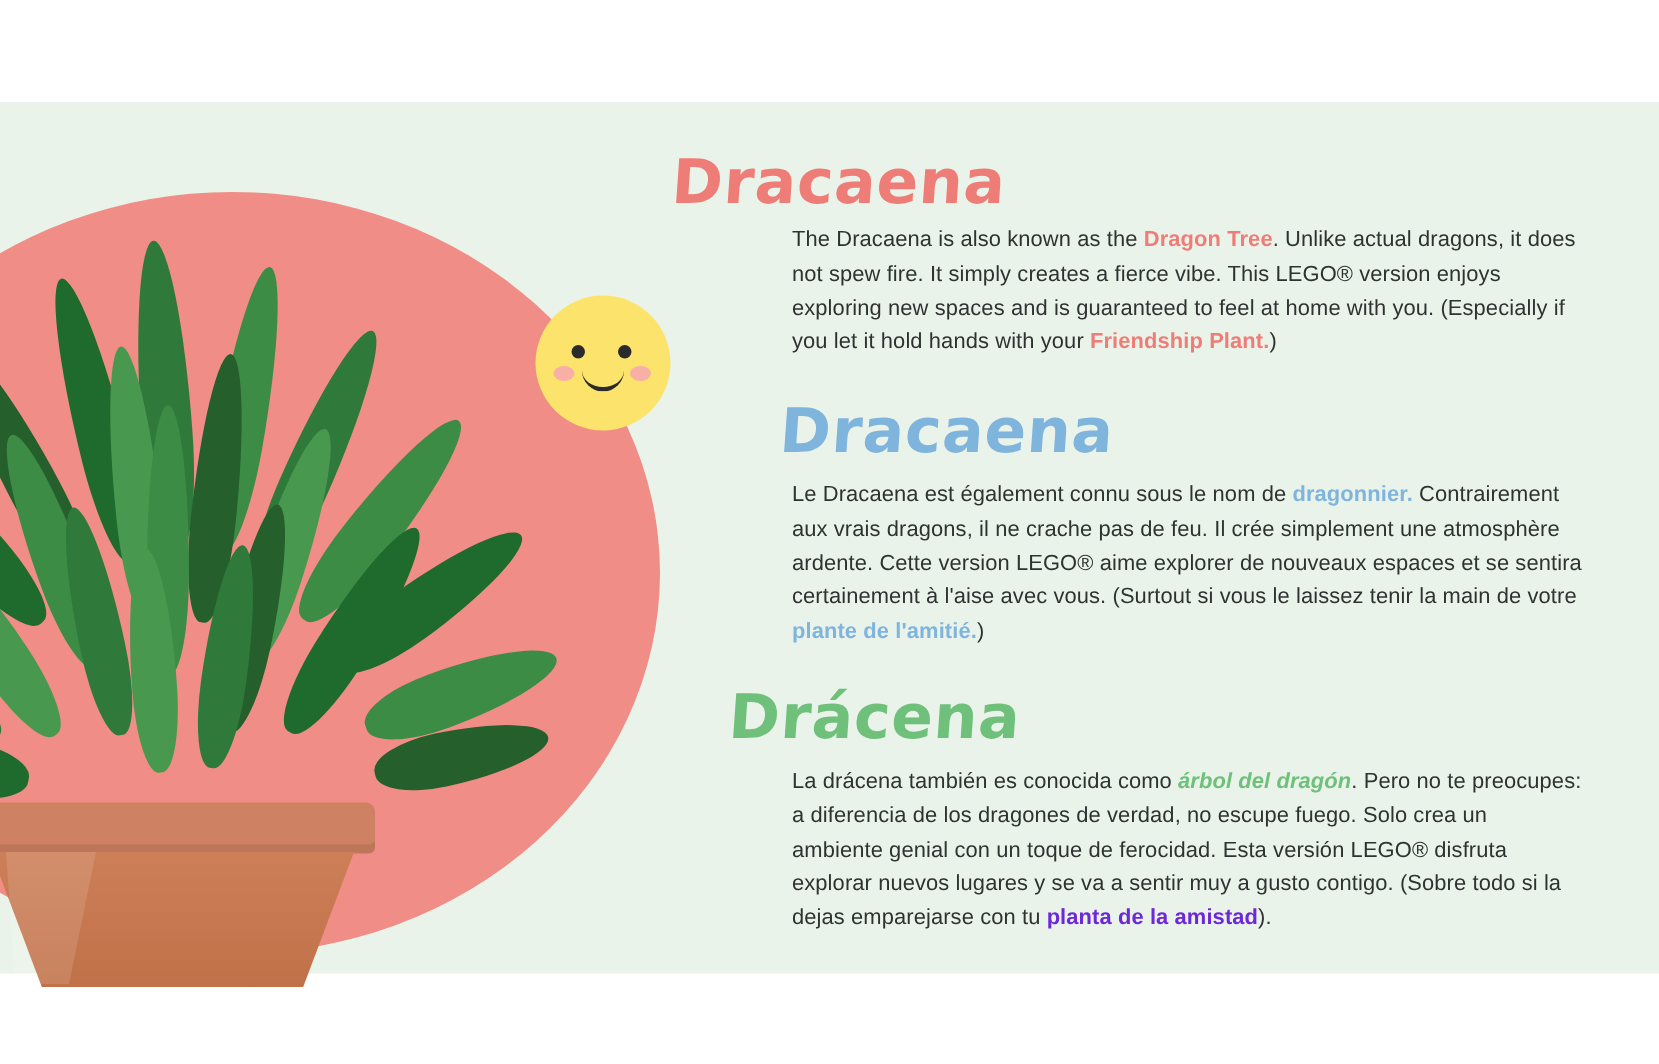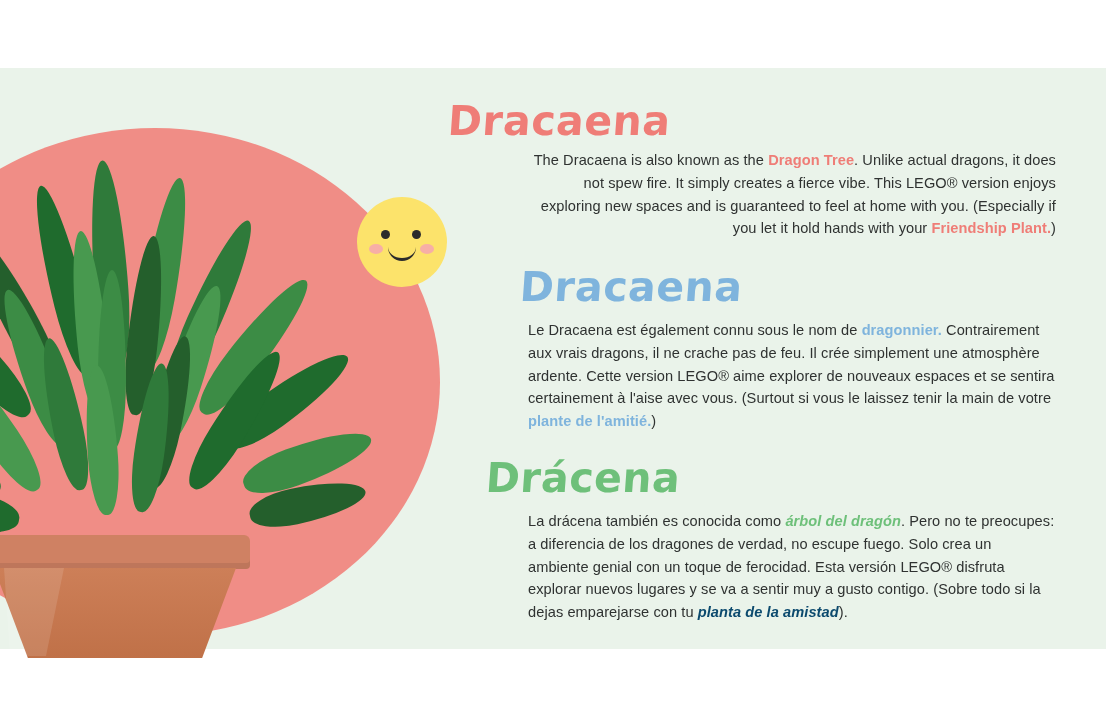--- a/index.html
+++ b/index.html
@@ -173,28 +173,28 @@
   .heading.es { color: #6ec07a; margin-left: 38px; }
 
   .body-text {
     font-size: 14.6px;
     line-height: 1.56;
     color: #2f3231;
     margin: 0 0 0 80px;
     width: 528px;
     letter-spacing: 0.005em;
   }
-  .block.en .body-text { margin-top: -4px; text-align: right; }
+  .block.en .body-text { margin-top: -4px; }
   .block.fr .body-text { margin-left: 80px; margin-top: 4px; }
   .block.es .body-text { margin-left: 80px; margin-top: 4px; }
 
   .hl-red { color: #ef7d77; font-weight: bold; }
   .hl-blue { color: #7fb4dd; font-weight: bold; }
   .hl-green { color: #6ec07a; font-weight: bold; font-style: italic; }
-  .hl-green-n { color: #0c4a6e; font-weight: bold; font-style: italic; }
+  .hl-green-n { color: #6d28d9; font-weight: bold; }
 
   .sp-en { height: 22px; }
   .sp-fr { height: 20px; }
 </style>
 </head>
 <body>
 
 <div class="page">
 
   <div class="panel"></div>

